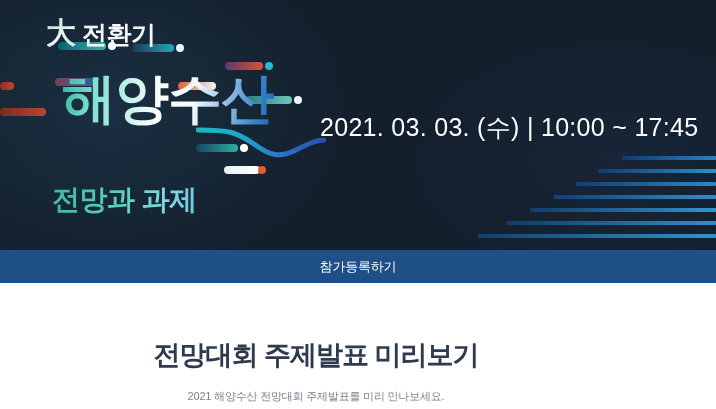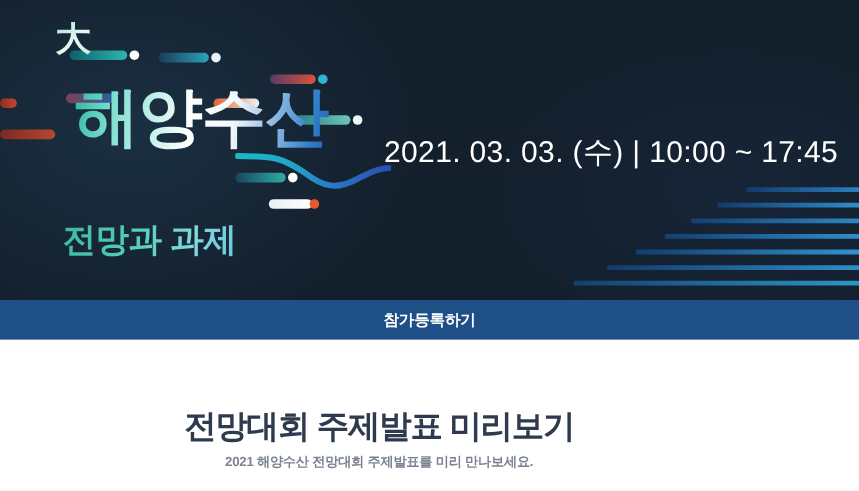--- a/index.html
+++ b/index.html
@@ -213,43 +213,43 @@
     height: 33px;
     background: #1e4f87;
     display: flex;
     align-items: center;
     justify-content: center;
     cursor: pointer;
     position: relative;
   }
   .register-bar-label {
     font-size: 13px;
-    font-weight: 700;
+    font-weight: 400;
     letter-spacing: -0.2px;
     color: #ffffff;
   }
 
   
   .section {
     width: 632px;
     padding-top: 56px;
     text-align: center;
     background: #ffffff;
   }
   .section-title {
     font-size: 27px;
     font-weight: 800;
     letter-spacing: -1px;
     color: #2e3a4d;
     line-height: 1.2;
   }
   .section-desc {
-    margin-top: 6px;
+    margin-top: 18px;
     font-size: 11px;
-    font-weight: 700;
+    font-weight: 400;
     letter-spacing: -0.2px;
     color: #7b8391;
   }
 </style>
 </head>
 <body>
 
 <div class="hero">
 
   <div class="hero-bg-glow"></div>
@@ -290,20 +290,21 @@
     <span class="stair" style="top:34px; width:140px; background:linear-gradient(90deg,#12406f,#2d86c4);"></span>
     <span class="stair" style="top:47px; width:162px; background:linear-gradient(90deg,#133f72,#2f8ec9);"></span>
     <span class="stair" style="top:60px; width:186px; background:linear-gradient(90deg,#123c6e,#3193cf);"></span>
     <span class="stair" style="top:73px; width:210px; background:linear-gradient(90deg,#123a6a,#2f8ecb);"></span>
     <span class="stair" style="top:86px; width:238px; background:linear-gradient(90deg,#12406f,#2d96c9);"></span>
   </div>
 
   <div class="logo-block">
     <div class="logo-line1">
       <span class="logo-dae">大</span>
+      <span class="logo-junhwangi">전환기</span>
     </div>
     <div class="logo-main">해양수산</div>
     <div class="logo-sub">전망과 과제</div>
   </div>
 
   <div class="info-block">
     <div class="info-date">2021. 03. 03. (수) | 10:00 ~ 17:45</div>
   </div>
 </div>
 

